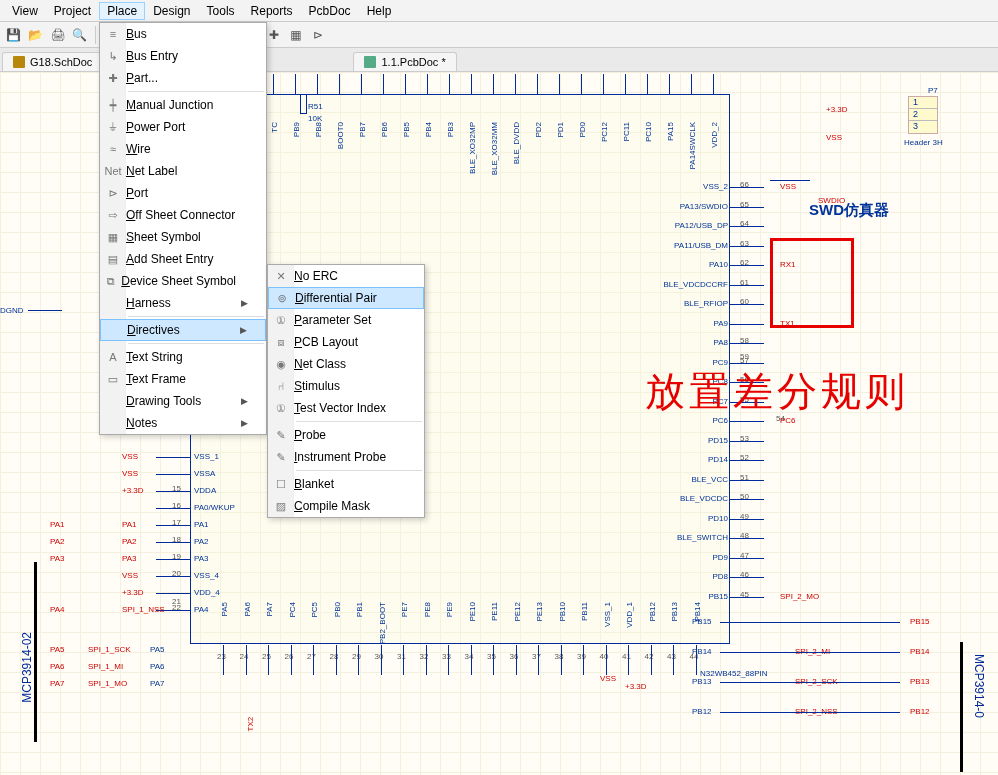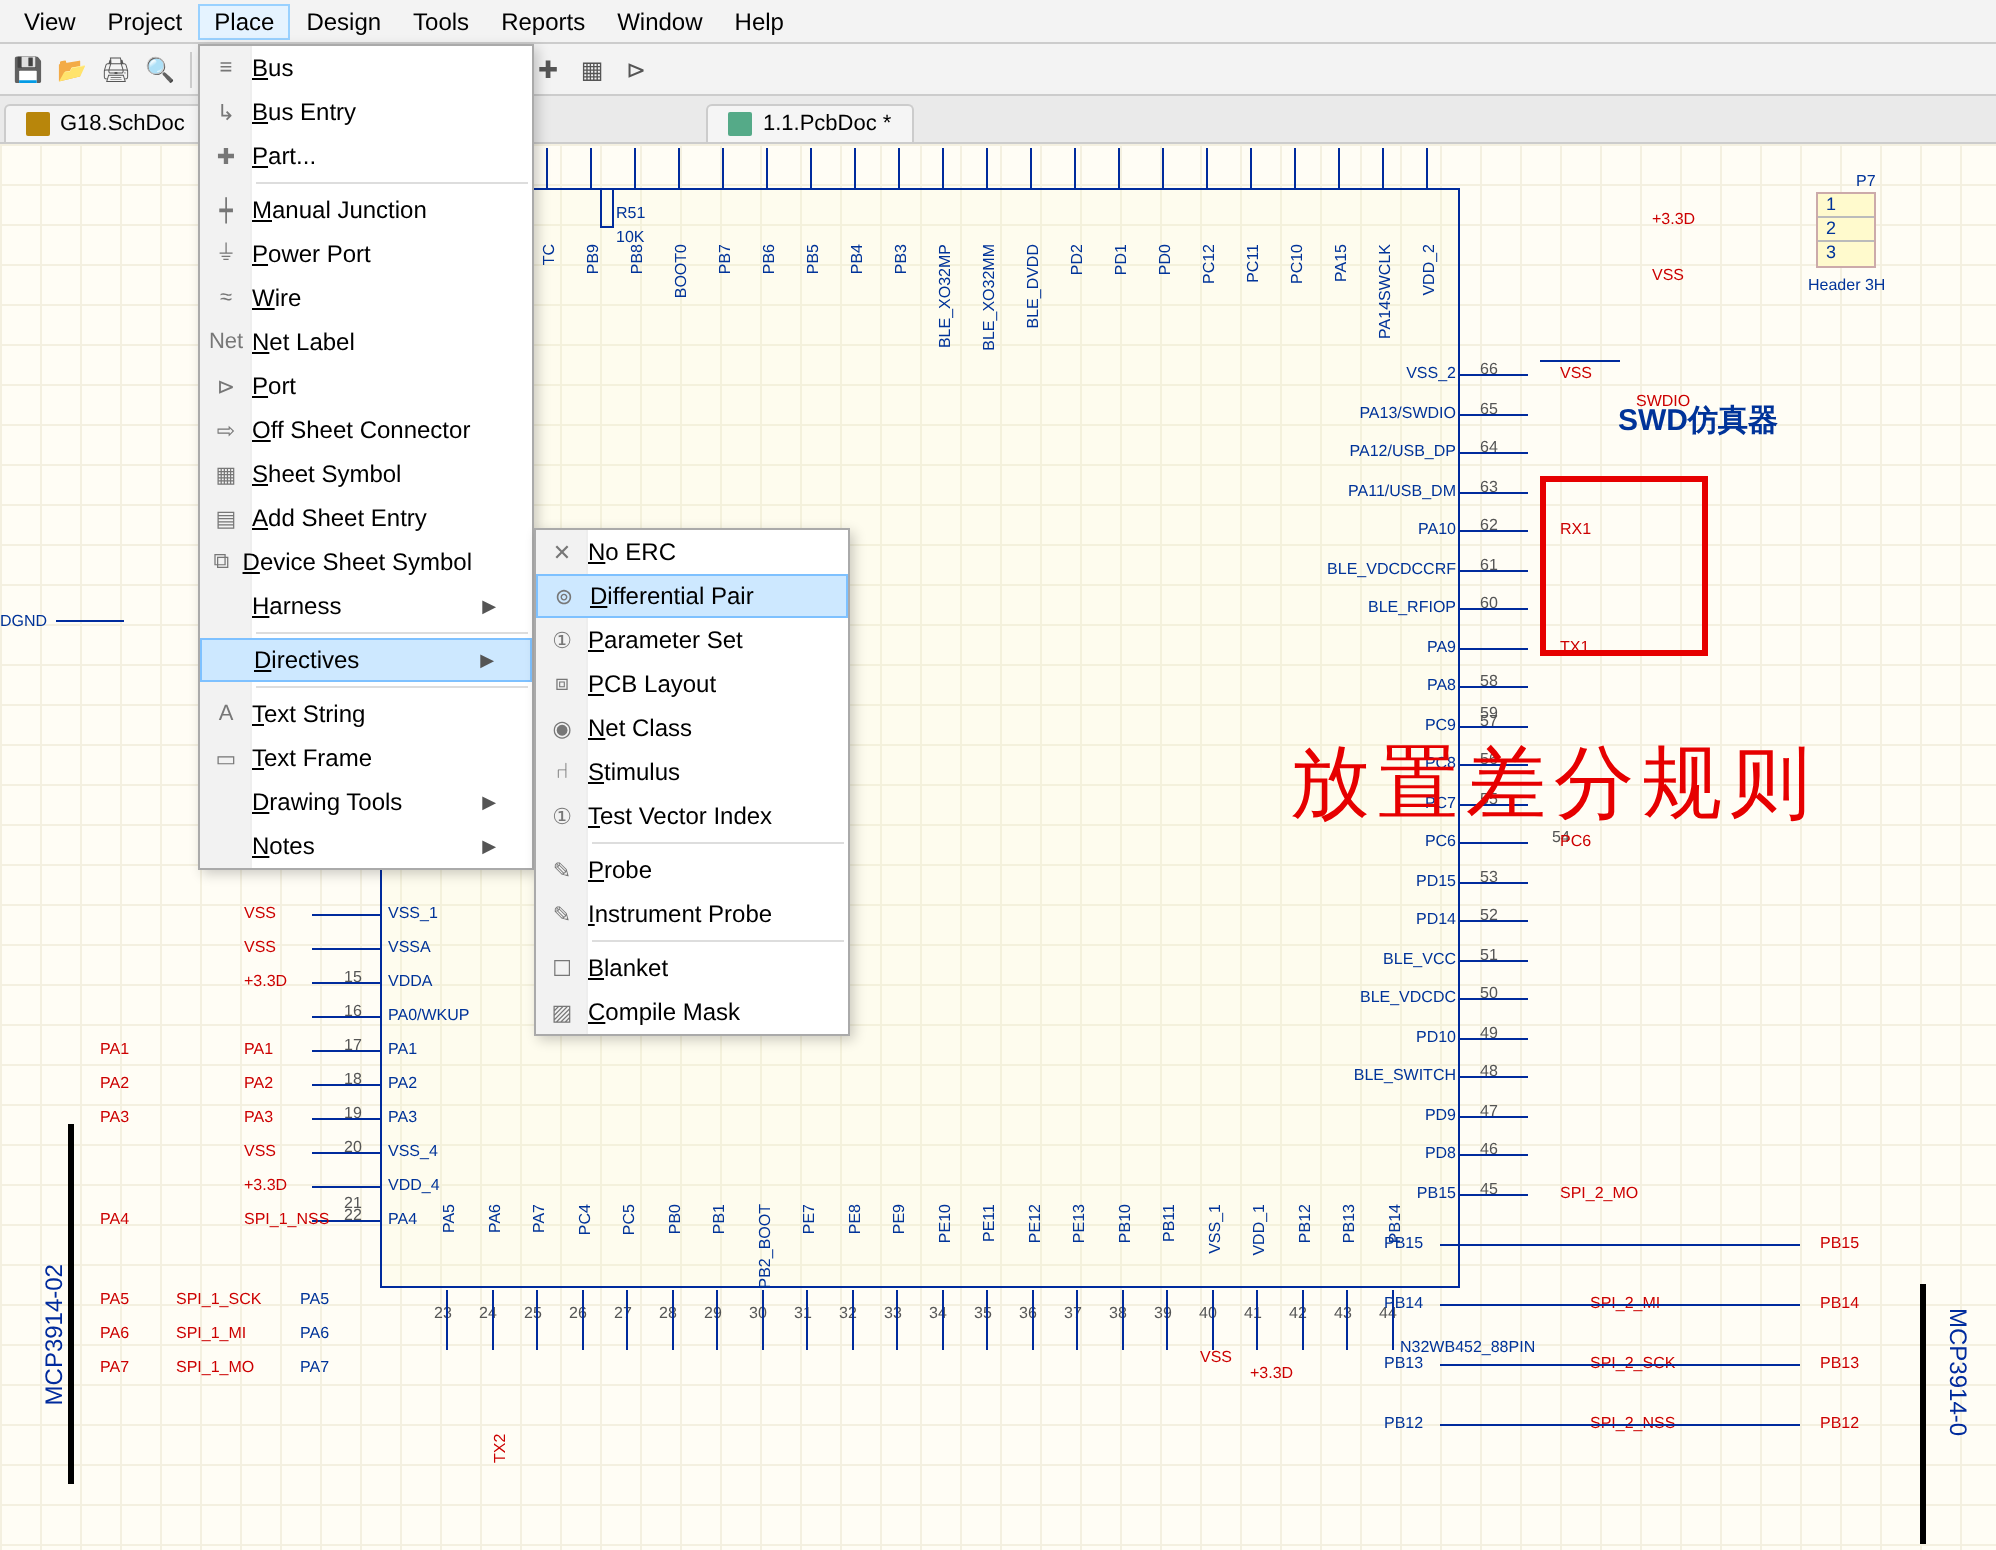--- a/index.html
+++ b/index.html
@@ -52,21 +52,21 @@
 </head>
 <body>
 
 <div class="menubar">
   <span class="menu-item">View</span>
   <span class="menu-item">Project</span>
   <span class="menu-item open">Place</span>
   <span class="menu-item">Design</span>
   <span class="menu-item">Tools</span>
   <span class="menu-item">Reports</span>
-  <span class="menu-item">Window</span>
+  <span class="menu-item">PcbDoc</span>
   <span class="menu-item">Help</span>
 </div>
 
 <div class="toolbar">
   <span class="tool">💾</span>
   <span class="tool">📂</span>
   <span class="tool">🖨</span>
   <span class="tool">🔍</span>
   <span class="sep"></span>
   <span class="tool">↶</span>

